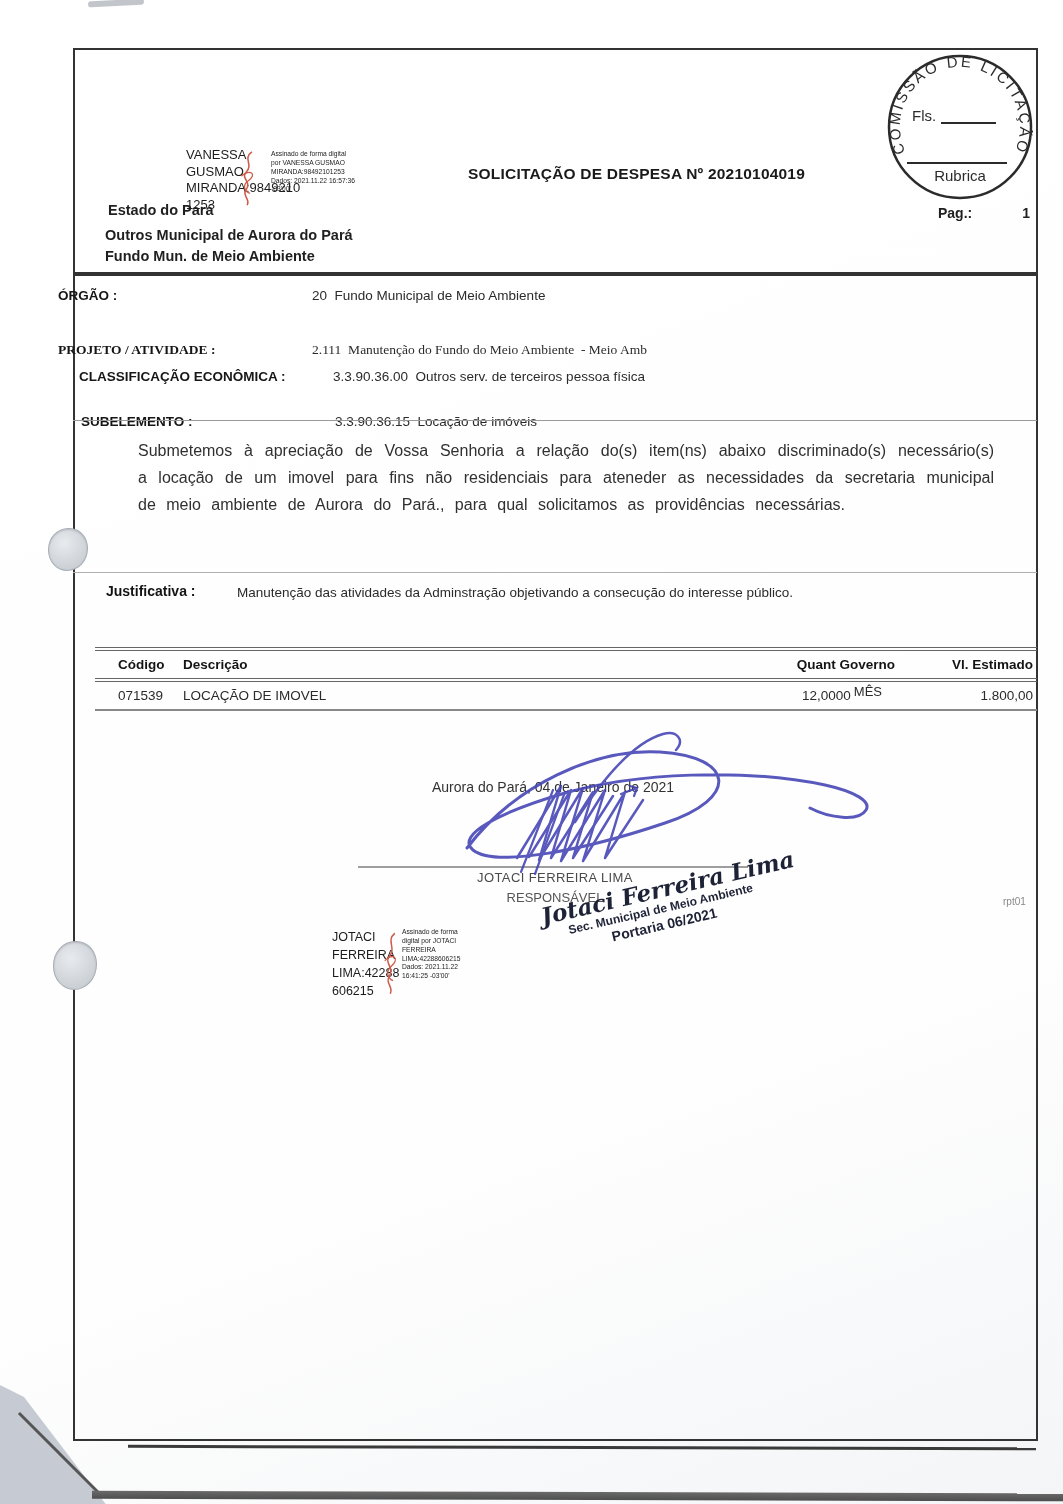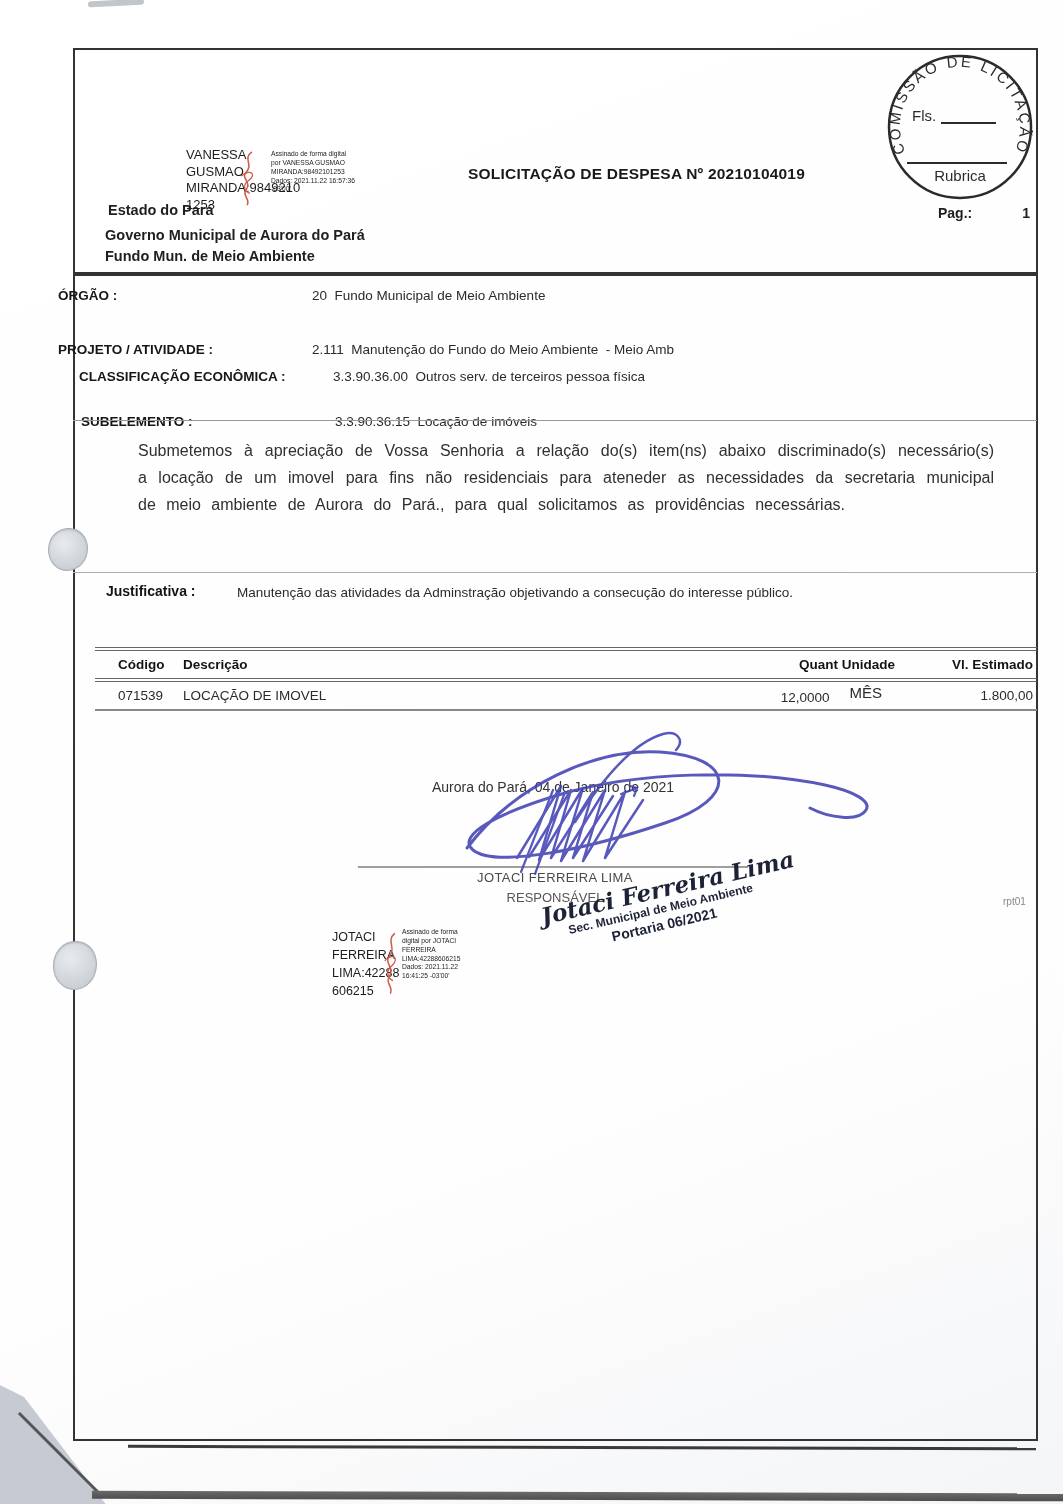--- a/index.html
+++ b/index.html
@@ -38,21 +38,21 @@
   .f-value{position:absolute; left:312px; font-size:13.5px; color:#2b2b2b; white-space:pre-wrap;}
 
   .body-par{left:138px; top:437px; width:856px; font-size:16px; line-height:27px; text-align:justify; word-spacing:6px; color:#303030;}
 
   .just-label{left:106px; top:583px; font-weight:bold; font-size:14px; color:#141414;}
   .just-text{left:237px; top:585px; font-size:13.5px; color:#2b2b2b;}
 
   .th{font-weight:bold; font-size:13.5px; color:#141414;}
   .td{font-size:13.5px; color:#2b2b2b;}
   .ta-r{text-align:right;}
-  .unit{font-size:15px; position:relative; top:-4px; margin-left:20px;}
+  .unit{font-size:13px; position:relative; top:-4px; margin-left:3px;}
 
   .date-line{left:380px; top:779px; width:346px; text-align:center; font-size:14px; color:#333;}
 
   .sig-rule{left:358px; top:866px; width:390px; height:1.5px; background:#9e9e9e;}
   .sig-name{left:405px; top:870px; width:300px; text-align:center; font-size:13px; color:#4a4a4a; letter-spacing:.4px;}
   .sig-role{left:405px; top:890px; width:300px; text-align:center; font-size:13px; color:#555;}
 
   .ink-stamp{left:542px; top:878px; width:236px; transform:rotate(-13deg); text-align:center; color:var(--stamp-navy,#1d2236);}
   .ink-stamp .l1{font-family:"DejaVu Serif", serif; font-style:italic; font-weight:bold; font-size:23px; line-height:24px; white-space:nowrap;}
   .ink-stamp .l2{font-weight:bold; font-size:12px; line-height:15px; white-space:nowrap;}
@@ -107,30 +107,30 @@
     <div class="inner" style="left:27px; top:55px;">Fls.</div>
     <div class="stamp-line" style="left:56px; top:70px; width:55px; height:1.5px;"></div>
     <div class="stamp-line" style="left:22px; top:110px; width:100px; height:2px;"></div>
     <div class="inner" style="left:25px; top:115px; width:100px; text-align:center;">Rubrica</div>
   </div>
 
   <div class="abs pag-label" style="left:938px; top:205px;">Pag.:</div>
   <div class="abs pag-label" style="left:1000px; top:205px; width:30px; text-align:right;">1</div>
 
   <div class="abs org-line" style="top:202px;">Estado do Pará</div>
-  <div class="abs org-line" style="top:227px; left:77px;">Governo Municipal de Aurora do Pará</div>
+  <div class="abs org-line" style="top:227px; left:77px;">Outros Municipal de Aurora do Pará</div>
   <div class="abs org-line" style="top:248px; left:77px;">Fundo Mun. de Meio Ambiente</div>
 
   <div class="abs rule" style="left:73px; top:272px; width:964px; height:3.5px;"></div>
 
   <div class="abs field-row" style="top:288px;">
     <div class="f-label">ÓRGÃO :</div>
     <div class="f-value">20  Fundo Municipal de Meio Ambiente</div>
   </div>
-  <div class="abs field-row" style="top:342px;">
+  <div class="abs field-row" style="top:342px;font-family:Liberation Serif, serif;">
     <div class="f-label">PROJETO / ATIVIDADE :</div>
     <div class="f-value">2.111  Manutenção do Fundo do Meio Ambiente  - Meio Amb</div>
   </div>
   <div class="abs field-row" style="top:369px;margin-left:21px;">
     <div class="f-label">CLASSIFICAÇÃO ECONÔMICA :</div>
     <div class="f-value">3.3.90.36.00  Outros serv. de terceiros pessoa física</div>
   </div>
   <div class="abs field-row" style="top:414px;margin-left:23px;">
     <div class="f-label">SUBELEMENTO :</div>
     <div class="f-value">3.3.90.36.15  Locação de imóveis</div>
@@ -142,21 +142,21 @@
 
   <div class="abs" style="left:73px; top:572px; width:964px; height:1px; background:#b0b0b0;"></div>
 
   <div class="abs just-label">Justificativa :</div>
   <div class="abs just-text">Manutenção das atividades da Adminstração objetivando a consecução do interesse público.</div>
 
   <div class="abs" style="left:95px; top:647px; width:942px; height:1px; background:#666;"></div>
   <div class="abs" style="left:95px; top:650px; width:942px; height:1px; background:#666;"></div>
   <div class="abs th" style="left:118px; top:657px;">Código</div>
   <div class="abs th" style="left:183px; top:657px;">Descrição</div>
-  <div class="abs th ta-r" style="left:715px; top:657px; width:180px;">Quant Unidade</div>
+  <div class="abs th ta-r" style="left:715px; top:657px; width:180px;">Quant Governo</div>
   <div class="abs th ta-r" style="left:903px; top:657px; width:130px;">Vl. Estimado</div>
   <div class="abs" style="left:95px; top:678px; width:942px; height:1px; background:#666;"></div>
   <div class="abs" style="left:95px; top:681px; width:942px; height:1px; background:#666;"></div>
 
   <div>
     <div class="abs td" style="left:118px; top:688px;">071539</div>
     <div class="abs td" style="left:183px; top:688px;">LOCAÇÃO DE IMOVEL</div>
     <div class="abs td ta-r" style="left:700px; top:688px; width:182px;">
       <span>12,0000</span><span class="unit">MÊS</span>
     </div>

